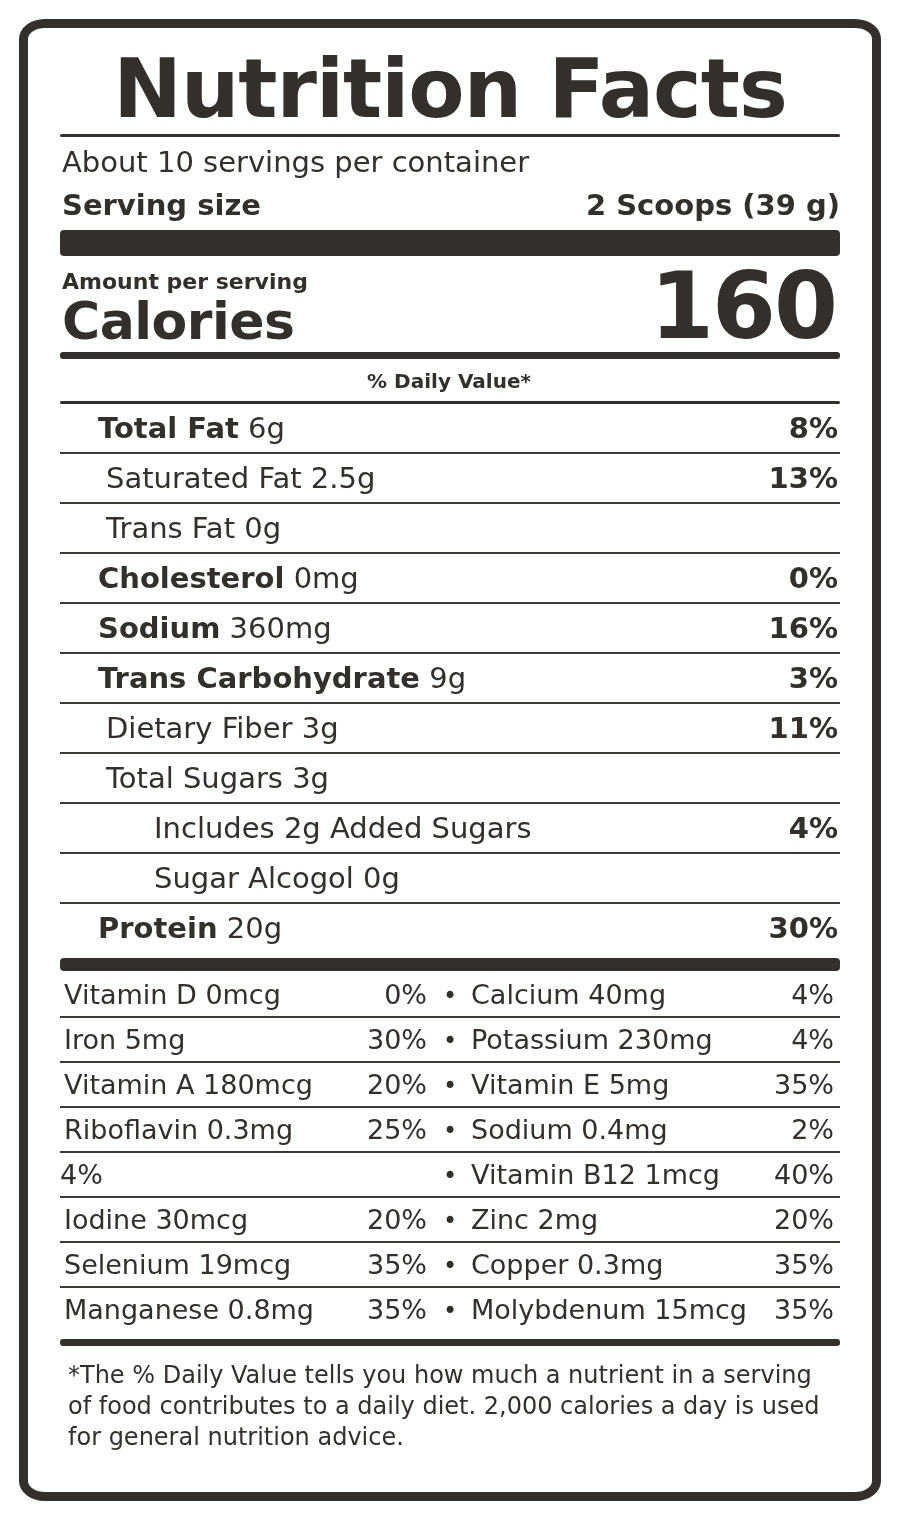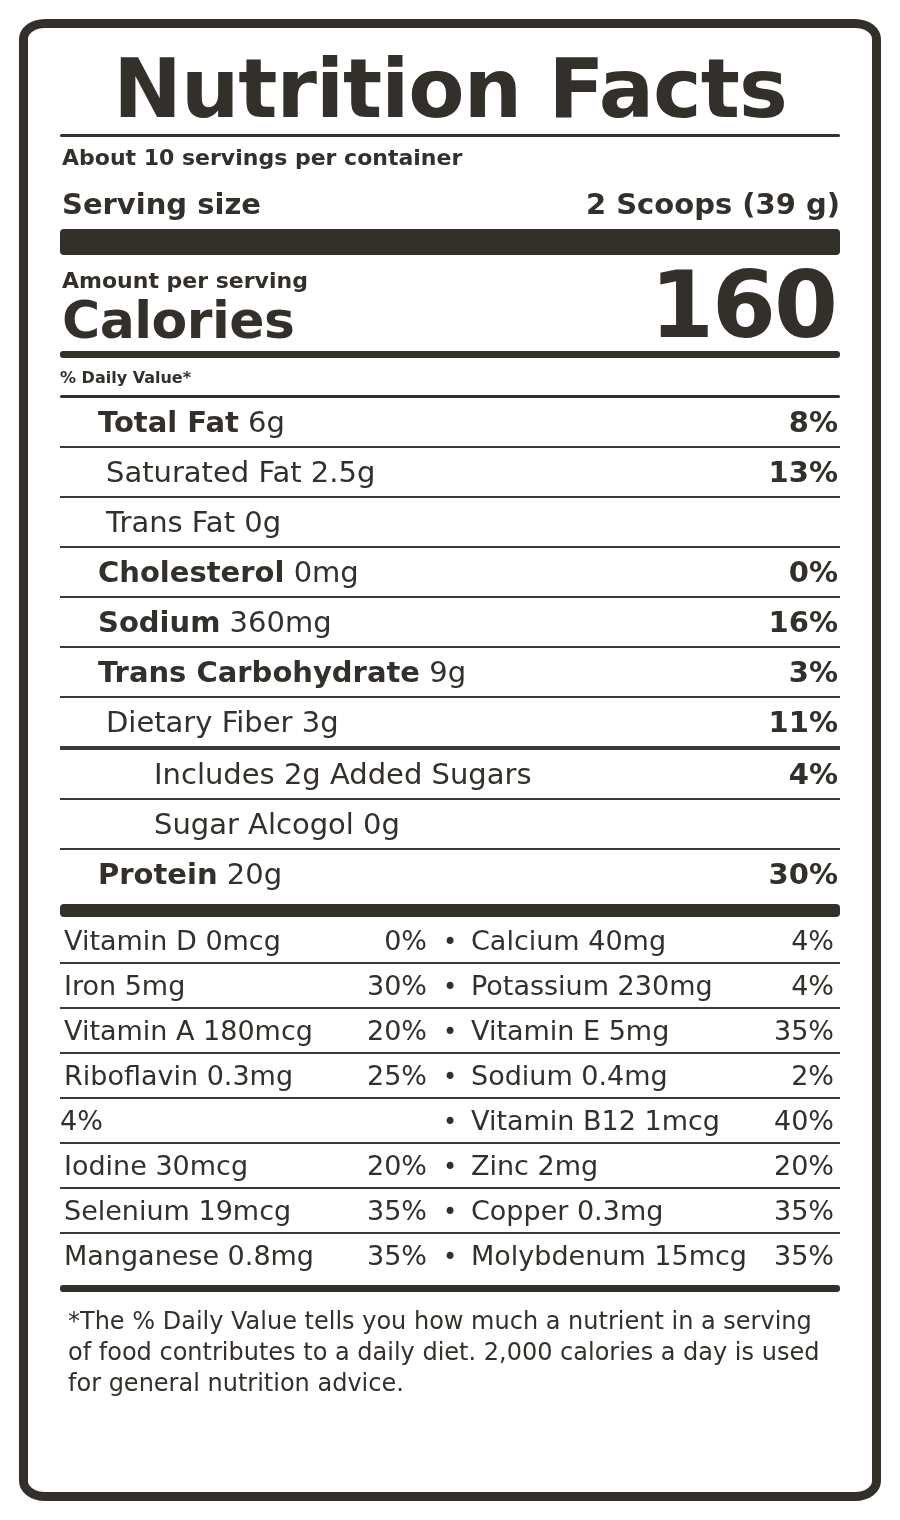--- a/index.html
+++ b/index.html
@@ -41,23 +41,23 @@
     white-space: nowrap;
   }
 
   .rule-thin { height: 3px; background: #332f2b; border-radius: 2px; }
   .rule-med  { height: 7px; background: #332f2b; border-radius: 3px; }
   .rule-thick{ height: 26px; background: #332f2b; border-radius: 4px; }
   .rule-band { height: 13px; background: #332f2b; border-radius: 4px; }
   .rule-hair { height: 2px; background: #332f2b; opacity: .95; }
 
   .servings {
-    font-size: 22px;
-    margin: 8px 0 17px 2px;
-    font-weight: 700;
+    font-size: 29px;
+    margin: 8px 0 9px 2px;
+    font-weight: 400;
   }
   .serving-row {
     display: flex;
     justify-content: space-between;
     align-items: baseline;
     font-size: 29px;
     font-weight: 700;
     margin: 0 0 8px 2px;
   }
   .serving-row .size { font-weight: 700; }
@@ -74,22 +74,22 @@
   .cal-word { font-size: 52px; font-weight: 700; letter-spacing: -.5px; margin-left: 2px; line-height: 1.05;}
   .cal-num {
     font-size: 92px;
     font-weight: 700;
     line-height: .98;
     letter-spacing: -2px;
     padding-right: 4px;
   }
 
   .dv-head {
-    text-align: left;
-    font-size: 16px;
+    text-align: center;
+    font-size: 20px;
     font-weight: 700;
     padding: 10px 2px 8px 0;
   }
 
   
   .nut-row {
     display: flex;
     justify-content: space-between;
     align-items: baseline;
     font-size: 29px;
@@ -198,20 +198,24 @@
         <span class="dv">3%</span>
       </div>
       <div class="rule-hair"></div>
 
       <div class="nut-row indent1">
         <span class="name"><span>Dietary Fiber 3g</span></span>
         <span class="dv">11%</span>
       </div>
       <div class="rule-hair"></div>
 
+      <div class="nut-row indent1">
+        <span class="name"><span>Total Sugars 3g</span></span>
+        <span class="dv"></span>
+      </div>
       <div class="rule-hair"></div>
 
       <div class="nut-row indent2">
         <span class="name"><span>Includes 2g Added Sugars</span></span>
         <span class="dv">4%</span>
       </div>
       <div class="rule-hair"></div>
 
       <div class="nut-row indent2">
         <span class="name"><span>Sugar Alcogol 0g</span></span>

